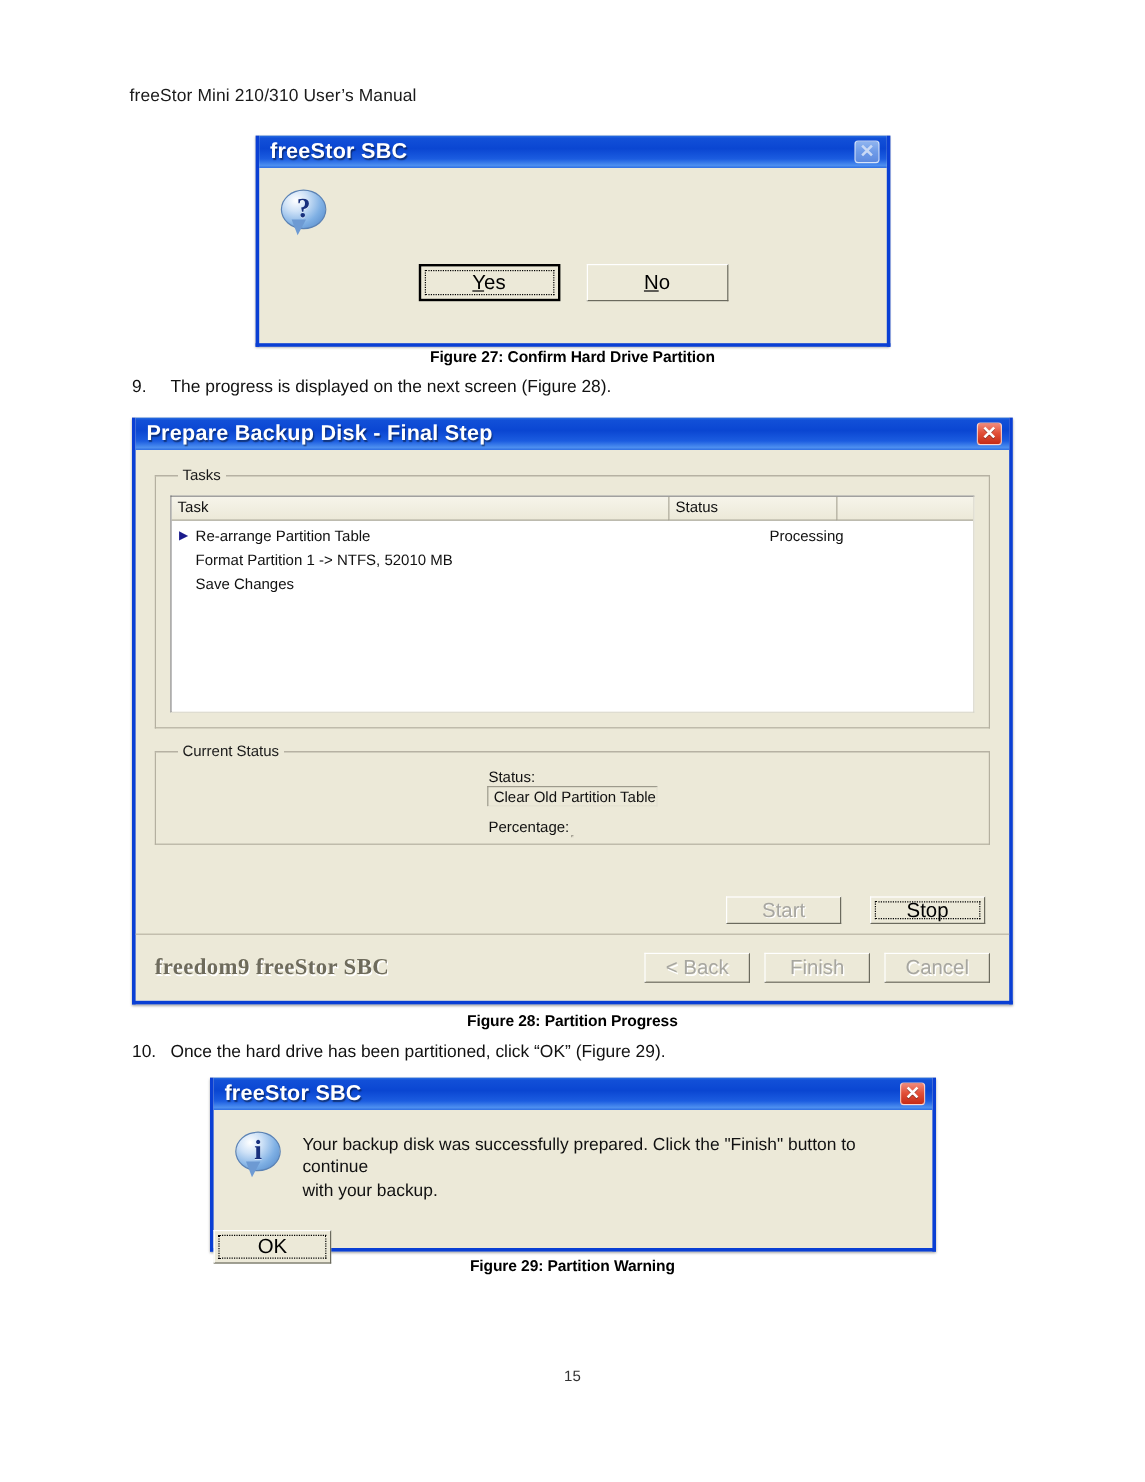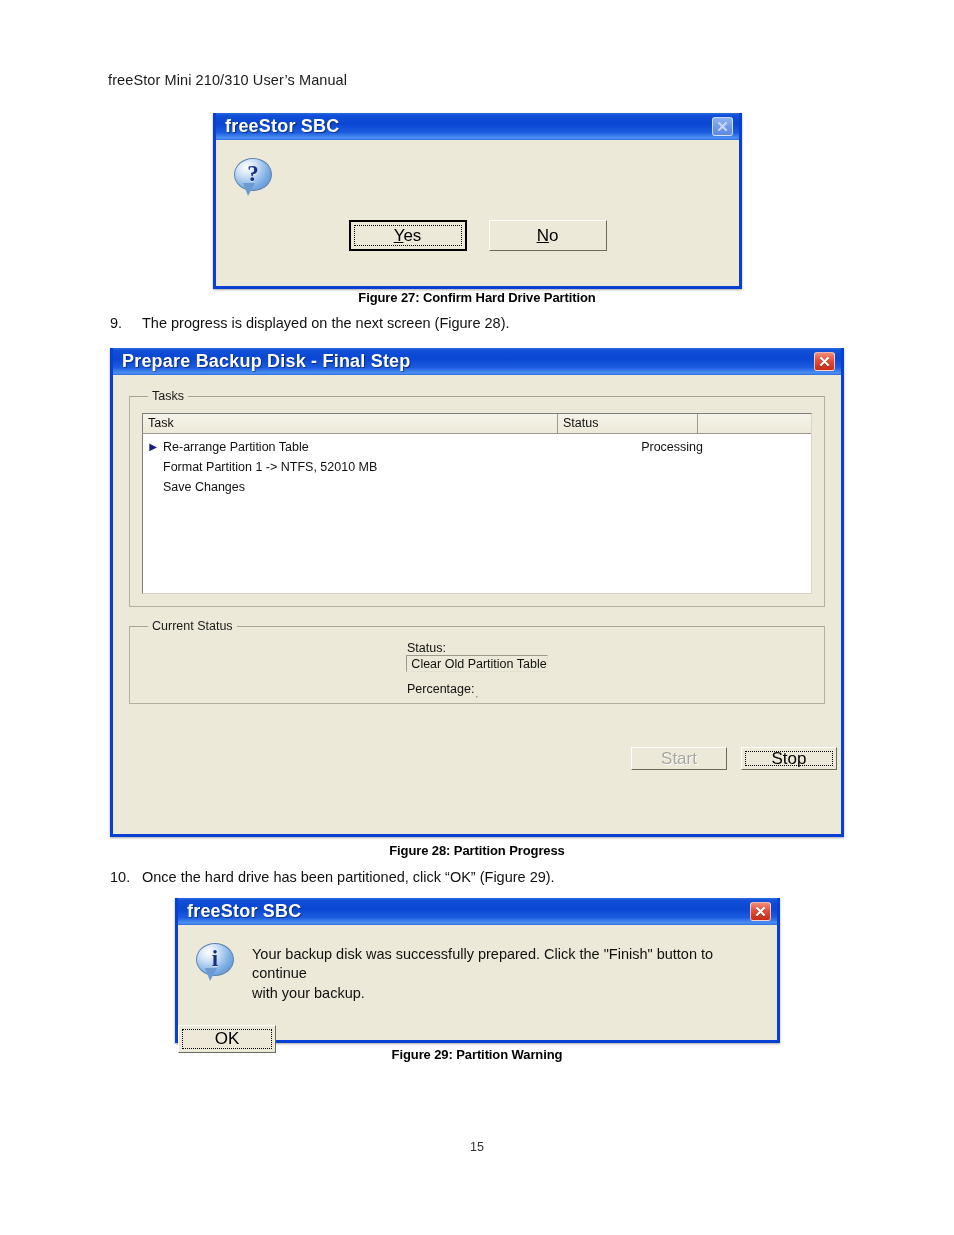--- a/index.html
+++ b/index.html
@@ -255,24 +255,24 @@
     background: #3269bd;
   }
   .progress .pct {
     position: absolute; left: 0; right: 0; top: 0; bottom: 0;
     display: flex; align-items: center; justify-content: center;
     font-size: 12.5px; color: #111;
   }
 
   #action-row {
     position: absolute;
-    right: 4px;
+    right: 20px;
     top: 372px;
     display: flex;
-    gap: 14px;
+    gap: 24px;
   }
   #action-row .btn { width: 96px; height: 23px; }
 
   .wizard-foot {
     position: absolute;
     left: 0; right: 0; bottom: 0;
     height: 56px;
     border-top: 1px solid #b8b4a4;
     display: flex;
     align-items: center;
@@ -383,20 +383,28 @@
     </fieldset>
 
     <div id="action-row">
       <div class="btn disabled">Start</div>
       <div class="btn">
         <span class="focusrect"></span>
         <span>Stop</span>
       </div>
     </div>
 
+    <div class="wizard-foot">
+      <div class="brand">freedom9 freeStor SBC</div>
+      <div class="btn disabled">&lt; Back</div>
+      <div class="gap"></div>
+      <div class="btn disabled">Finish</div>
+      <div class="gap"></div>
+      <div class="btn disabled">Cancel</div>
+    </div>
 
   </div>
 </div>
 
 <div class="fig-caption" style="top:843px;">Figure 28: Partition Progress</div>
 
 <div class="step" style="left:110px; top:869px; width:760px;">
   <span class="num">10.</span>
   <span class="txt" style="margin-left:32px;">Once the hard drive has been partitioned, click “OK” (Figure 29).</span>
 </div>

